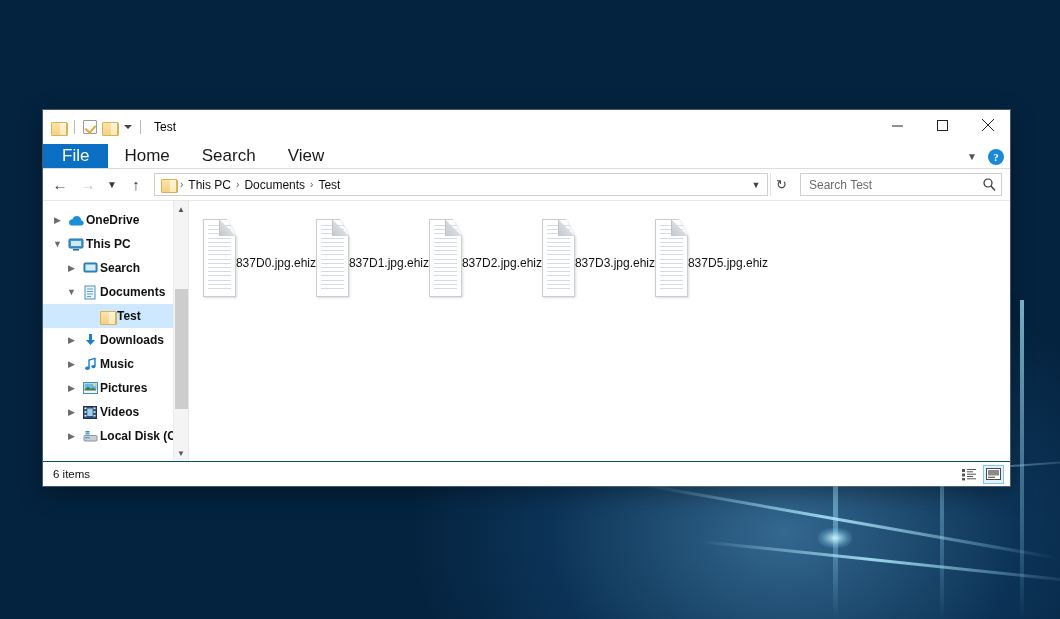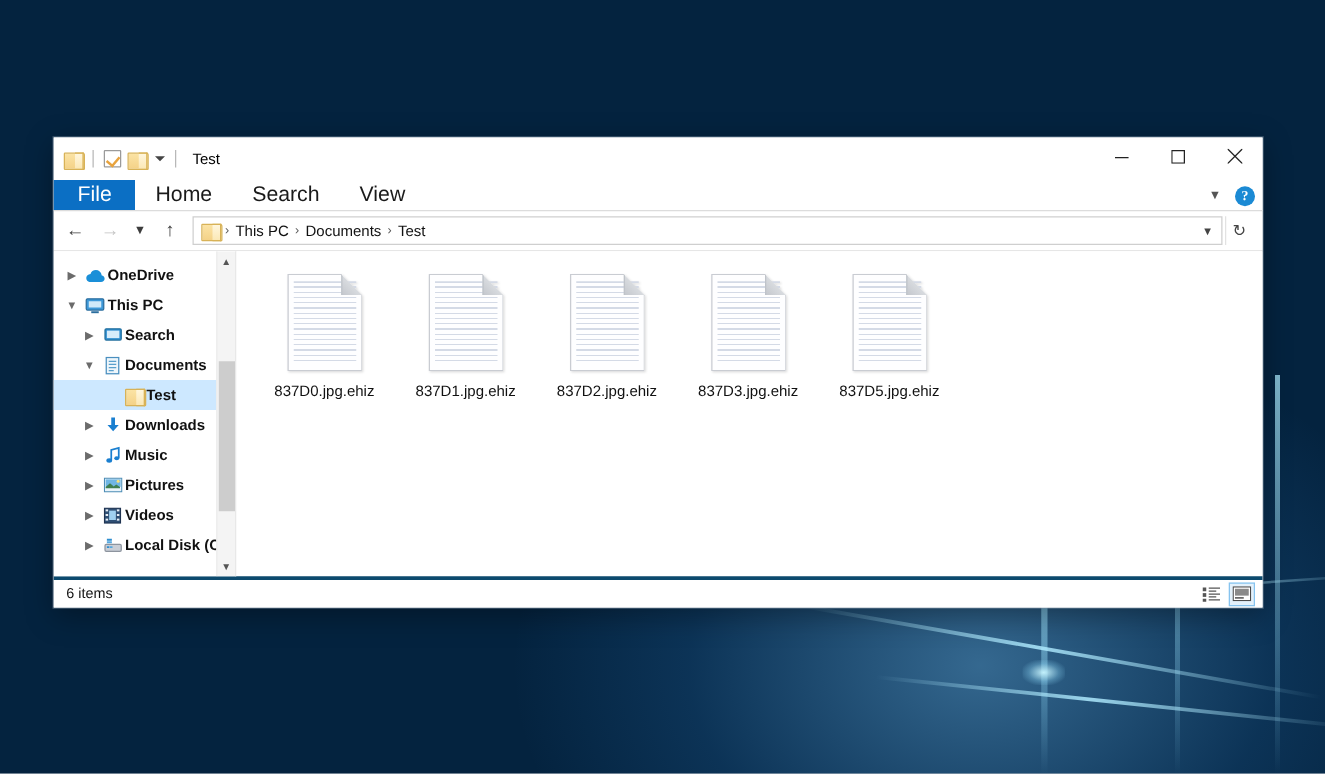--- a/index.html
+++ b/index.html
@@ -207,21 +207,21 @@
   }
   .sb-arrow { height: 16px; width: 15px; display: flex; align-items: center; justify-content: center; font-size: 8px; color: #555; }
   .sb-track { flex: 1; width: 15px; position: relative; }
   .sb-thumb { position: absolute; left: 1px; width: 13px; background: #cdcdcd; border-radius: 0; }
 
   
   .content { flex: 1; background: #fff; padding: 14px 0 0 14px; overflow: hidden; }
   .grid { display: flex; flex-wrap: wrap; gap: 0; }
   .fileitem {
     width: 113px; padding-top: 4px;
-    display: flex; flex-direction: column; align-items: center;
+    display: flex; flex-direction: row; align-items: center;
   }
   .doc-ico {
     width: 60px; height: 78px; position: relative;
     filter: drop-shadow(1px 1px 1px rgba(0,0,0,.14));
   }
   .doc-page {
     position: absolute; inset: 0;
     background: #fefeff;
     border: 1px solid #c9ccd2;
     clip-path: polygon(0 0, 72% 0, 100% 22%, 100% 100%, 0 100%);
@@ -243,21 +243,21 @@
   .doc-fold-edge {
     position: absolute; right: 0; top: 0; width: 17px; height: 17px;
     border-left: 1px solid #bfc3c9;
     clip-path: polygon(0 0, 100% 100%, 0 100%);
   }
   .fname { margin-top: 9px; font-size: 12px; color: #111; white-space: nowrap; }
 
   
   .statusbar {
     height: 25px; min-height: 25px;
-    border-top: 3px solid #0c4a6e;
+    border-top: 1px solid #0c4a6e;
     background: #fff;
     display: flex; align-items: center; justify-content: space-between;
     padding: 0 6px 0 10px;
     font-size: 11.5px; color: #111;
   }
   .viewbtns { display: flex; align-items: center; gap: 3px; }
   .vbtn {
     width: 21px; height: 19px; display: flex; align-items: center; justify-content: center;
   }
   .vbtn.active { border: 1px solid #86c3ef; background: #e3f1fb; }
@@ -335,20 +335,27 @@
           <span class="crumb">This PC</span>
           <span class="crumb-sep">›</span>
           <span class="crumb">Documents</span>
           <span class="crumb-sep">›</span>
           <span class="crumb">Test</span>
         </div>
         <div class="addr-btn">▼</div>
       </div>
       <div class="refresh-btn">↻</div>
 
+      <div class="searchbox">
+        <input type="text" placeholder="Search Test" style="">
+        <svg width="13" height="13" viewBox="0 0 13 13">
+          <circle cx="5" cy="5" r="4" fill="none" stroke="#333" stroke-width="1.2"></circle>
+          <line x1="8" y1="8" x2="12" y2="12.5" stroke="#333" stroke-width="1.2"></line>
+        </svg>
+      </div>
     </div>
 
     <div class="body">
 
       <div class="sidebar">
         <div class="tree">
 
           <div class="tnode" style="padding-left:6px">
             <span class="twist">▶</span>
             <span class="tico">

